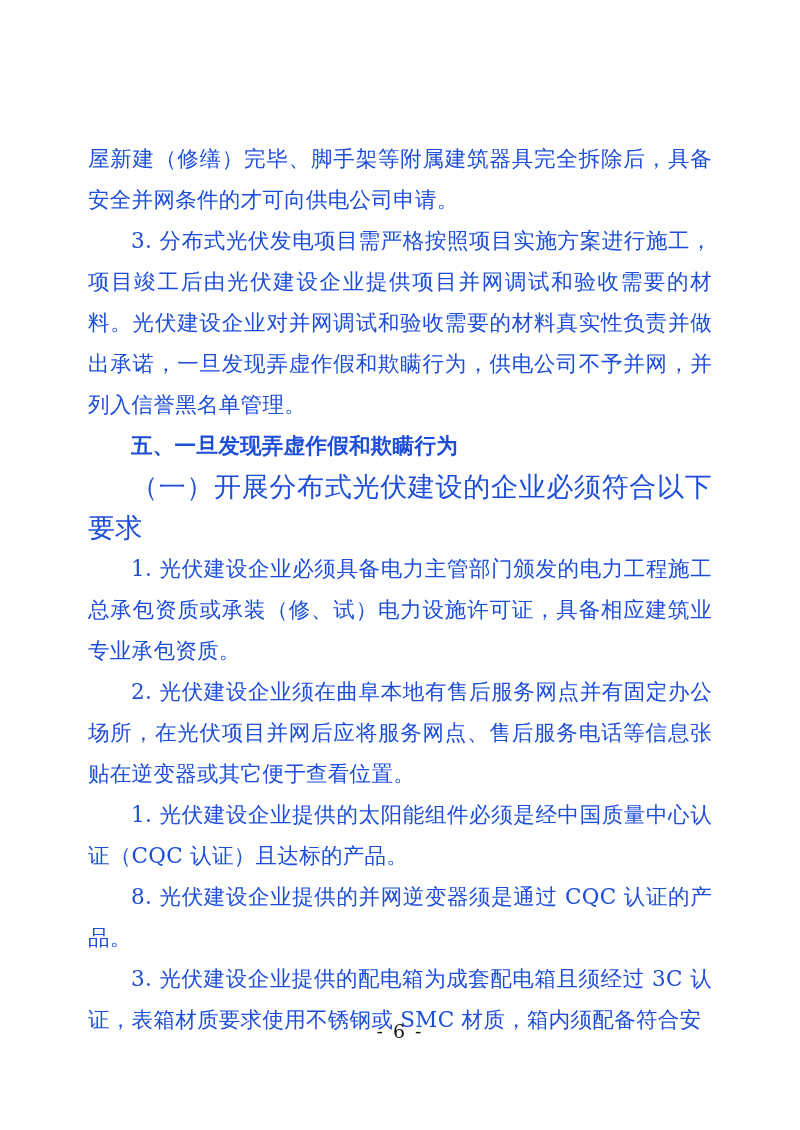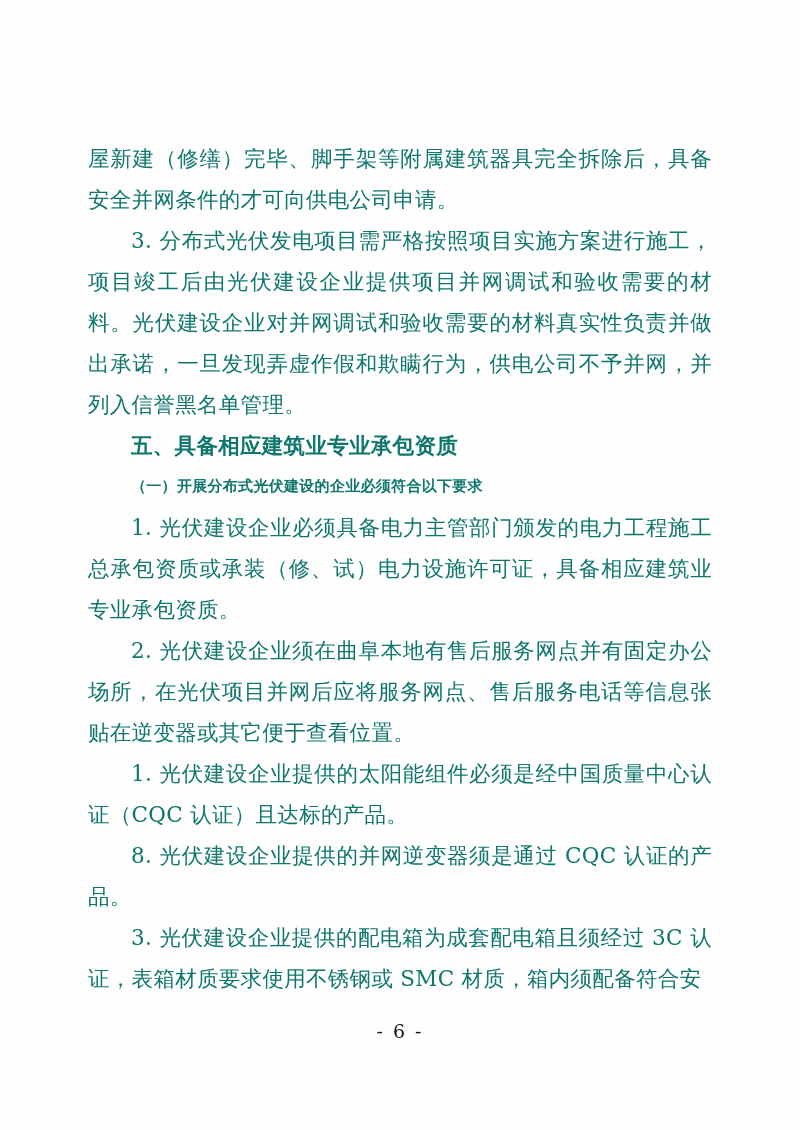--- a/index.html
+++ b/index.html
@@ -21,42 +21,42 @@
     box-sizing: border-box;
     padding: 138px 88px 0 88px;
     background: #fefefe;
   }
   .body-text {
     font-size: 21.5px;
     line-height: 41px;
     text-align: justify;
     text-justify: inter-ideograph;
     letter-spacing: 0.3px;
-    color: #0f766e;
+    color: #1d4ed8;
   }
   .para {
     margin: 0;
     text-indent: 0;
   }
   .para.indent {
     text-indent: 43px;
   }
   .heading {
     margin: 0;
     font-weight: bold;
     text-indent: 43px;
     font-size: 21.5px;
     line-height: 41px;
     letter-spacing: 0.3px;
   }
   .subheading {
     margin: 0;
-    font-weight: bold;
+    font-weight: normal;
     text-indent: 43px;
-    font-size: 15px;
+    font-size: 27px;
     line-height: 41px;
     letter-spacing: 0.3px;
   }
   .footer {
     position: absolute;
     left: 0;
     right: 0;
     bottom: 88px;
     text-align: center;
     font-size: 19px;
@@ -65,21 +65,21 @@
     font-family: "DejaVu Serif", "Liberation Serif", serif;
   }
 </style>
 </head>
 <body>
 
 <div class="page">
   <div class="body-text">
     <p class="para">屋新建（修缮）完毕、脚手架等附属建筑器具完全拆除后，具备安全并网条件的才可向供电公司申请。</p>
     <p class="para indent">3. 分布式光伏发电项目需严格按照项目实施方案进行施工，项目竣工后由光伏建设企业提供项目并网调试和验收需要的材料。光伏建设企业对并网调试和验收需要的材料真实性负责并做出承诺，一旦发现弄虚作假和欺瞒行为，供电公司不予并网，并列入信誉黑名单管理。</p>
-    <p class="heading">五、具备相应建筑业专业承包资质</p>
+    <p class="heading">五、一旦发现弄虚作假和欺瞒行为</p>
     <p class="subheading">（一）开展分布式光伏建设的企业必须符合以下要求</p>
     <p class="para indent">1. 光伏建设企业必须具备电力主管部门颁发的电力工程施工总承包资质或承装（修、试）电力设施许可证，具备相应建筑业专业承包资质。</p>
     <p class="para indent">2. 光伏建设企业须在曲阜本地有售后服务网点并有固定办公场所，在光伏项目并网后应将服务网点、售后服务电话等信息张贴在逆变器或其它便于查看位置。</p>
     <p class="para indent">1. 光伏建设企业提供的太阳能组件必须是经中国质量中心认证（CQC 认证）且达标的产品。</p>
     <p class="para indent">8. 光伏建设企业提供的并网逆变器须是通过 CQC 认证的产品。</p>
     <p class="para indent">3. 光伏建设企业提供的配电箱为成套配电箱且须经过 3C 认证，表箱材质要求使用不锈钢或 SMC 材质，箱内须配备符合安</p>
   </div>
   <div class="footer">- 6 -</div>
 </div>
 

